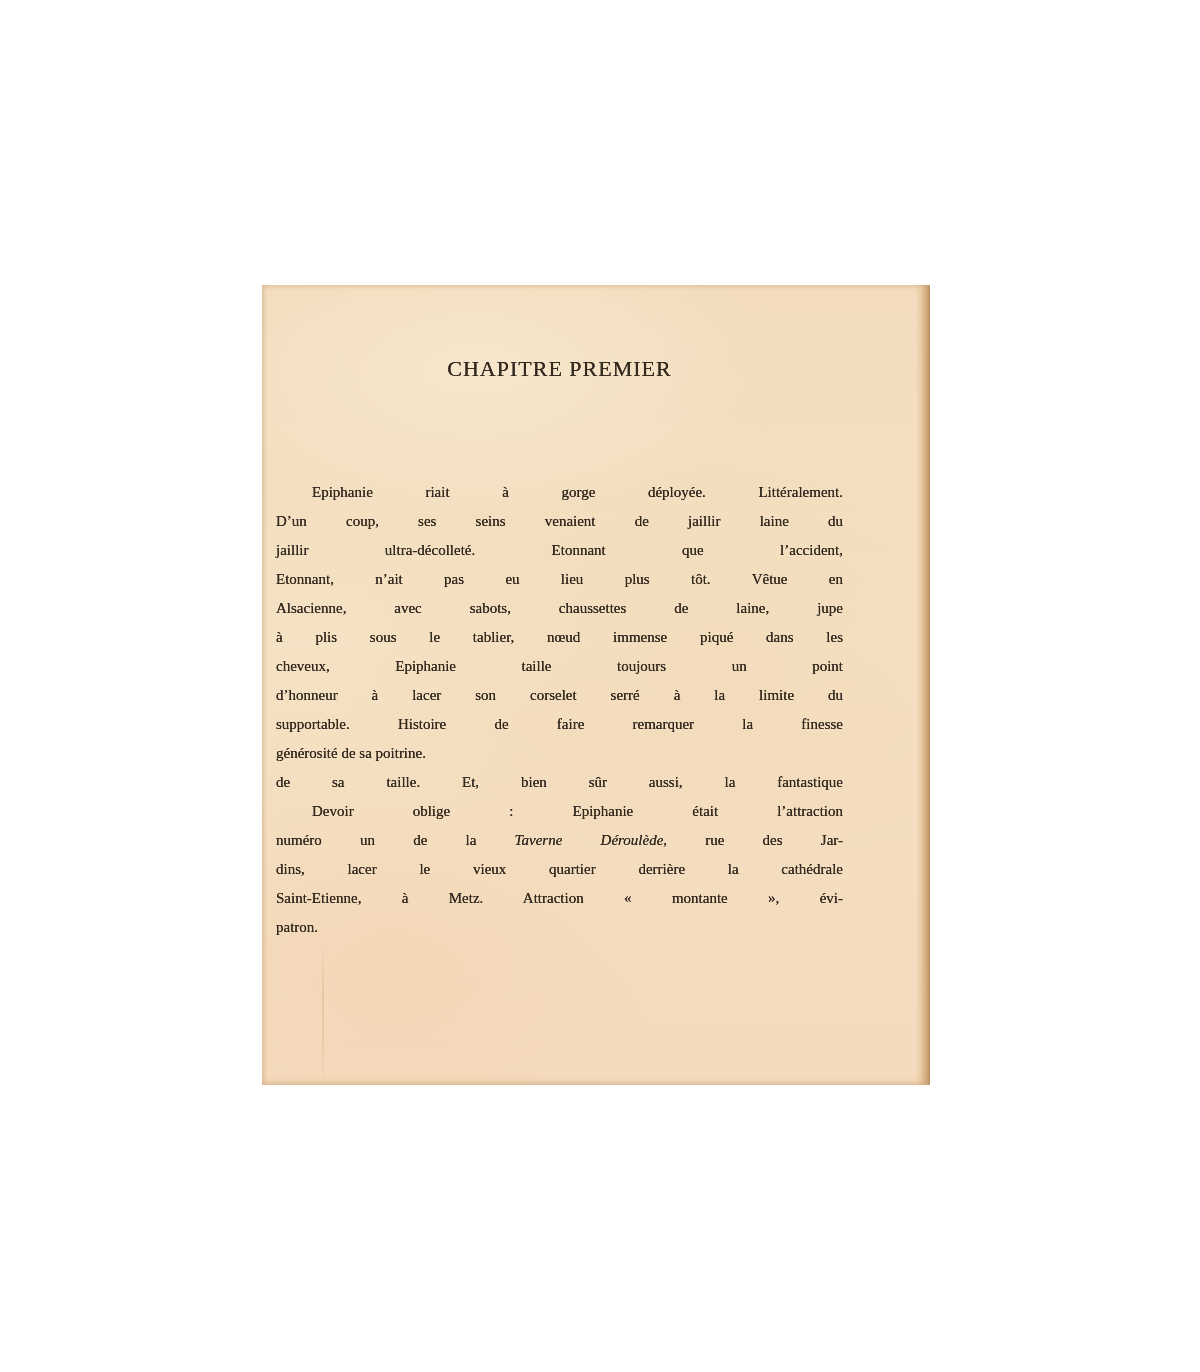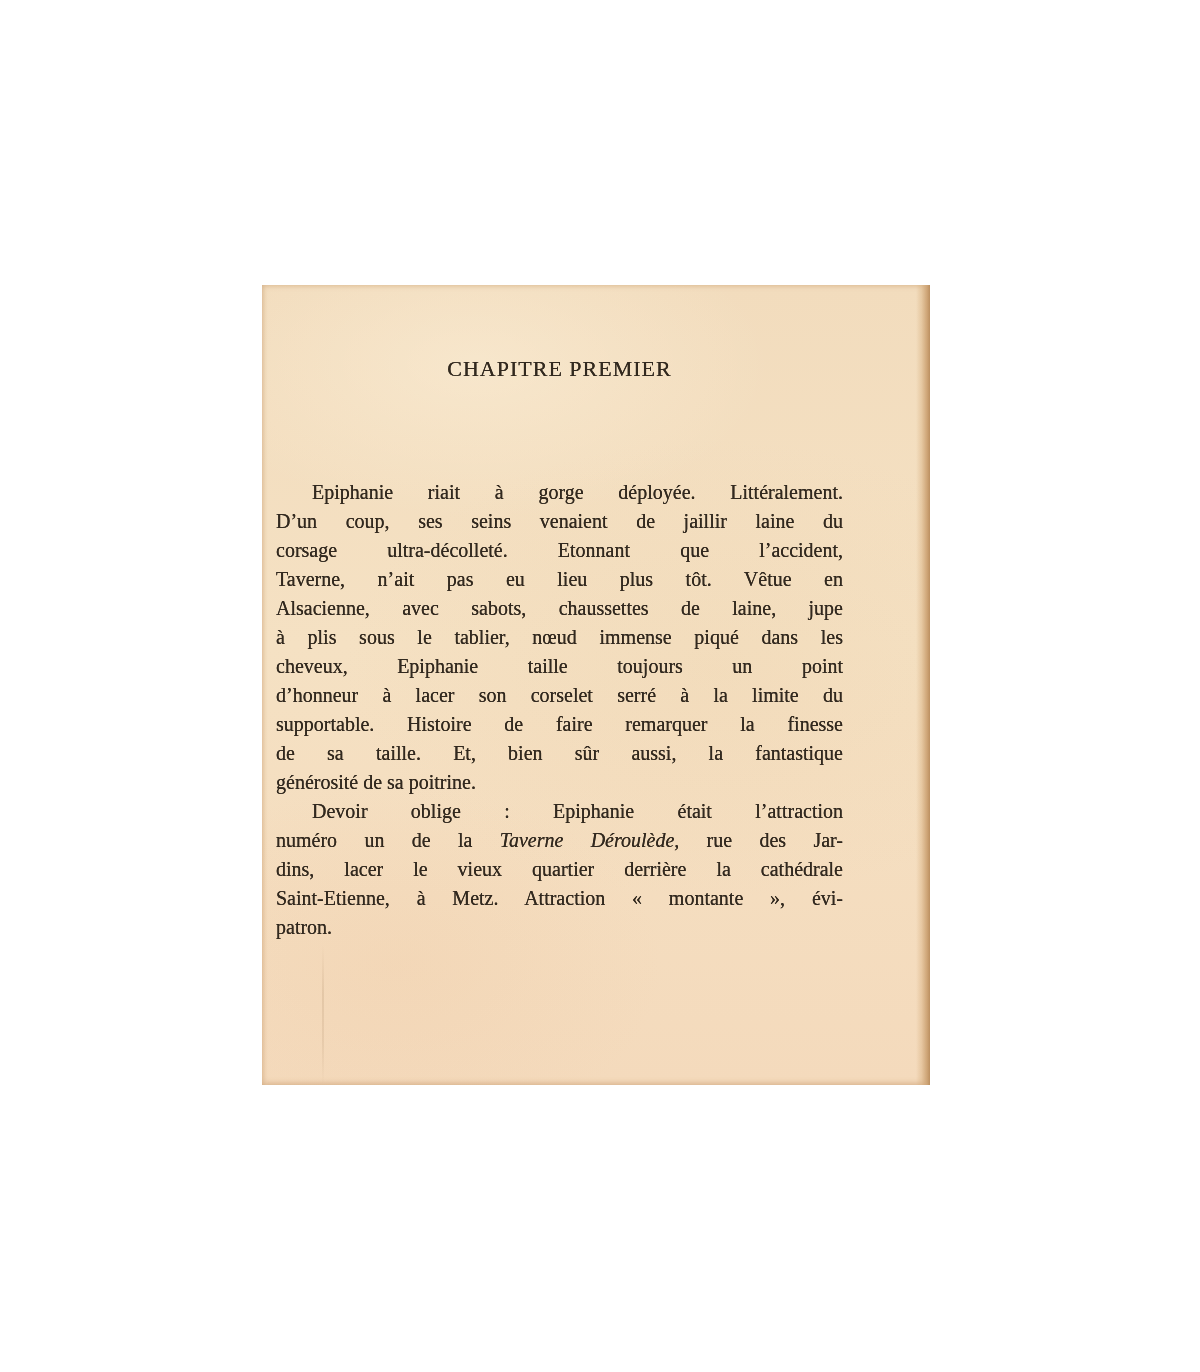--- a/index.html
+++ b/index.html
@@ -66,21 +66,21 @@
     color: #32291f;
     text-shadow: 0 0 0.6px #32291f;
     white-space: nowrap;
   }
   .text-block {
     position: absolute;
     left: 14px;
     top: 193px;
     width: 567px;
     color: #32291f;
-    font-size: 20px;
+    font-size: 15px;
     text-shadow: 0 0 0.4px #32291f;
   }
   .line {
     height: 29px;
     line-height: 29px;
     text-align: justify;
     text-align-last: justify;
     text-justify: inter-word;
     white-space: normal;
   }
@@ -100,29 +100,29 @@
 <div class="canvas">
   <div class="page">
 
     <div class="chapter-heading">CHAPITRE PREMIER</div>
 
     <div class="text-block">
 
       <div>
         <div class="line indent">Epiphanie riait à gorge déployée. Littéralement.</div>
         <div class="line">D’un coup, ses seins venaient de jaillir laine du</div>
-        <div class="line">corsage ultra-décolleté. Etonnant que l’accident,</div>
-        <div class="line">Taverne, n’ait pas eu lieu plus tôt. Vêtue en</div>
+        <div class="line">jaillir ultra-décolleté. Etonnant que l’accident,</div>
+        <div class="line">Etonnant, n’ait pas eu lieu plus tôt. Vêtue en</div>
         <div class="line">Alsacienne, avec sabots, chaussettes de laine, jupe</div>
         <div class="line">à plis sous le tablier, nœud immense piqué dans les</div>
         <div class="line">cheveux, Epiphanie taille toujours un point</div>
         <div class="line">d’honneur à lacer son corselet serré à la limite du</div>
         <div class="line">supportable. Histoire de faire remarquer la finesse</div>
+        <div class="line lastline">générosité de sa poitrine.</div>
         <div class="line">de sa taille. Et, bien sûr aussi, la fantastique</div>
-        <div class="line lastline">générosité de sa poitrine.</div>
       </div>
 
       <div>
         <div class="line indent">Devoir oblige : Epiphanie était l’attraction</div>
         <div class="line"><span>numéro un de la </span><span class="italic">Taverne Déroulède,</span><span> rue des Jar-</span></div>
         <div class="line">dins, lacer le vieux quartier derrière la cathédrale</div>
         <div class="line">Saint-Etienne, à Metz. Attraction « montante », évi-</div>
         <div class="line lastline">patron.</div>
       </div>
 

